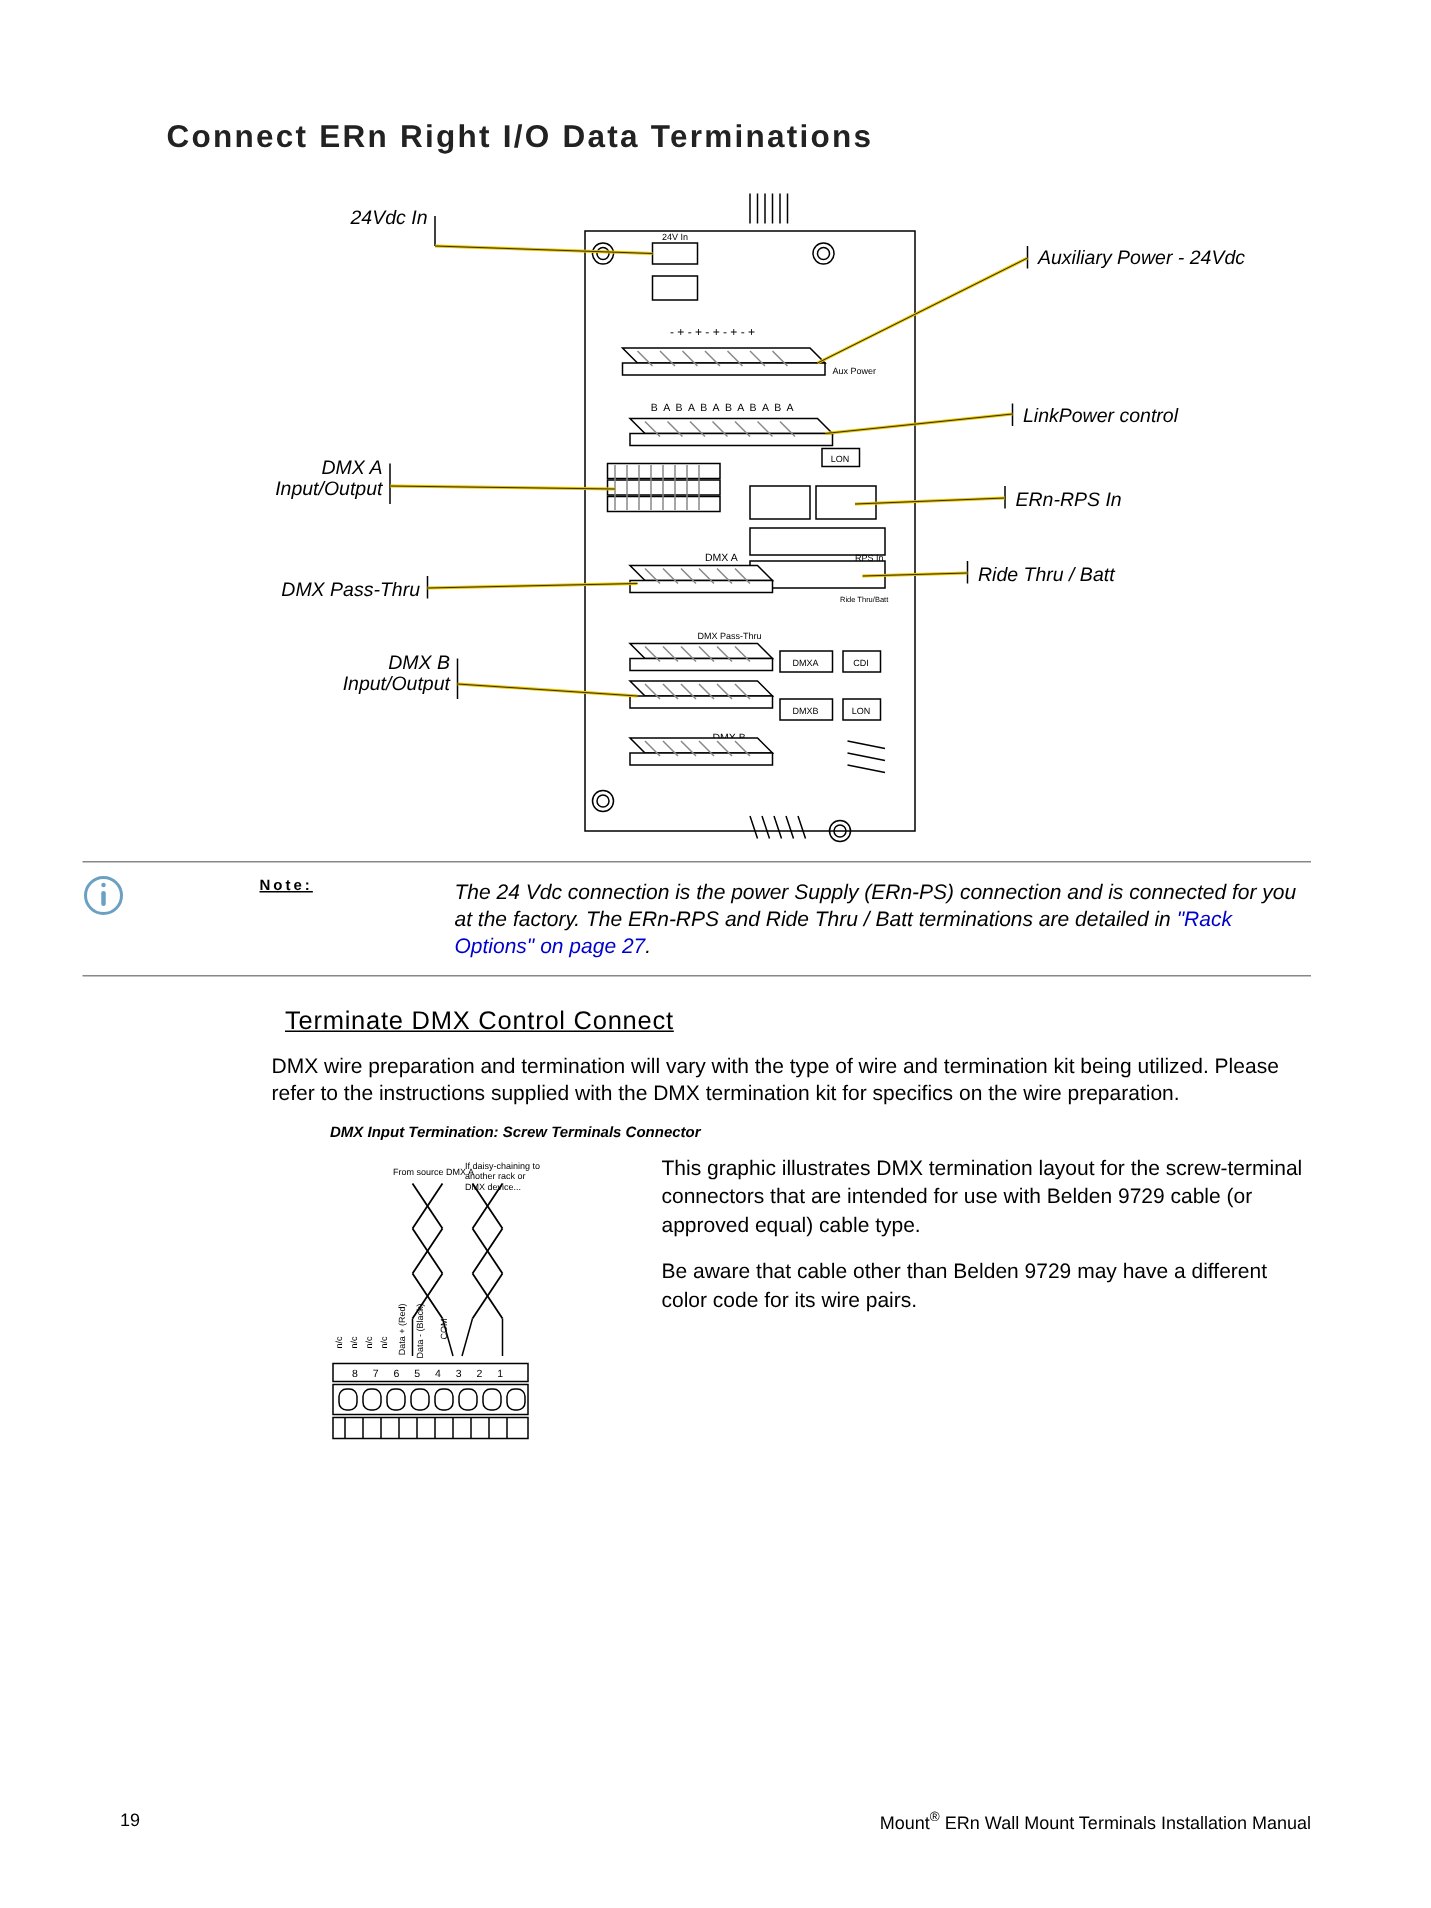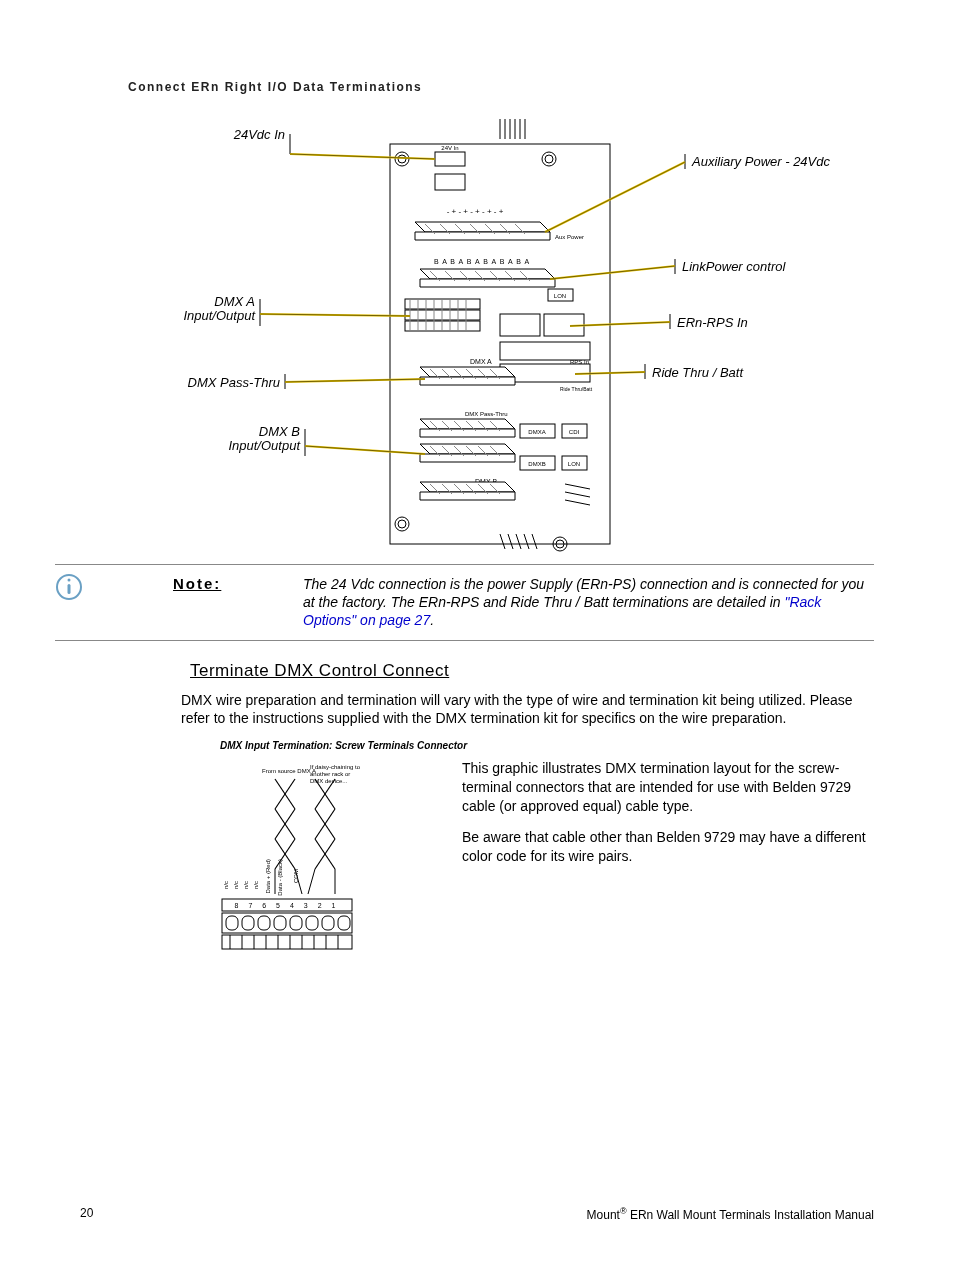--- a/index.html
+++ b/index.html
@@ -13,25 +13,25 @@
     position: relative;
     box-sizing: border-box;
   }
   .page {
     padding: 80px 80px 40px 80px;
     box-sizing: border-box;
     position: relative;
     height: 100%;
   }
   .section-title {
-    font-size: 12px;
+    font-size: 21px;
     font-weight: bold;
     letter-spacing: 1.5px;
     color: #222;
-    margin-left: 48px;
+    margin-left: 31px;
     margin-bottom: 10px;
   }
   .diagram-wrap {
     position: relative;
     width: 800px;
     height: 450px;
     margin: 0 auto 10px auto;
   }
   .diagram-svg {
     width: 100%;
@@ -45,21 +45,21 @@
     border-top: 1px solid #888;
     border-bottom: 1px solid #888;
     padding: 10px 0 10px 0;
   }
   .note-icon {
     flex: 0 0 auto;
     margin-top: -2px;
   }
   .note-label {
     font-weight: bold;
-    font-size: 15px;
+    font-size: 10px;
     letter-spacing: 2px;
     text-decoration: underline;
     flex: 0 0 110px;
     margin-left: 70px;
   }
   .note-text {
     font-style: italic;
     font-size: 14px;
     line-height: 1.3;
     flex: 1;
@@ -80,21 +80,21 @@
     margin: 0 0 12px 101px;
   }
   .bold-italic-heading {
     font-size: 10px;
     font-weight: bold;
     font-style: italic;
     margin: 10px 0 8px 140px;
   }
   .dmx-section {
     display: flex;
-    gap: 42px;
+    gap: 21px;
     margin-left: 140px;
     align-items: flex-start;
   }
   .dmx-graphic {
     flex: 0 0 200px;
   }
   .dmx-graphic svg {
     width: 200px;
     height: 200px;
   }
@@ -437,19 +437,19 @@
         </g>
       </svg>
     </div>
     <div class="dmx-text">
       <p>This graphic illustrates DMX termination layout for the screw-terminal connectors that are intended for use with Belden 9729 cable (or approved equal) cable type.</p>
       <p>Be aware that cable other than Belden 9729 may have a different color code for its wire pairs.</p>
     </div>
   </div>
 
   <div class="footer">
-    <span class="left">20</span>
+    <span class="left">19</span>
     <span class="right">
       <span>Mount</span><sup>®</sup><span> ERn Wall Mount Terminals Installation Manual</span>
     </span>
   </div>
 
 </div>
 
 </body></html>

